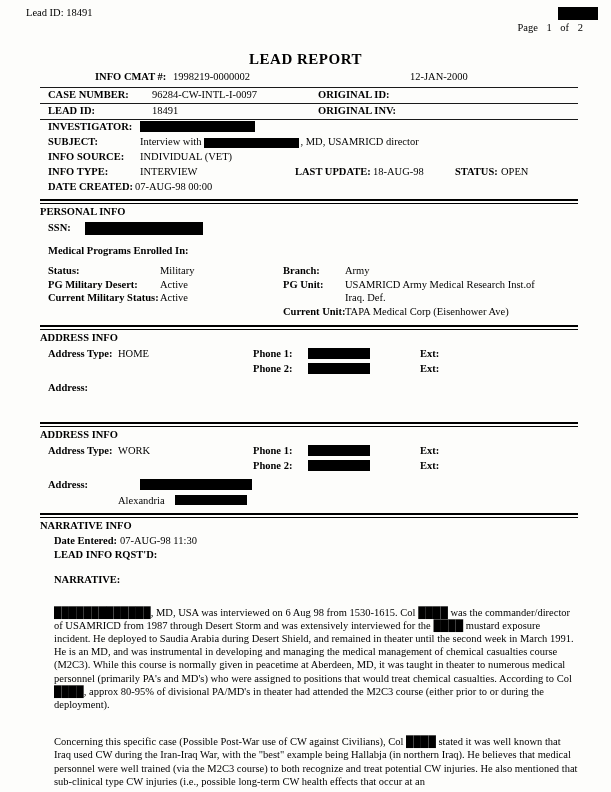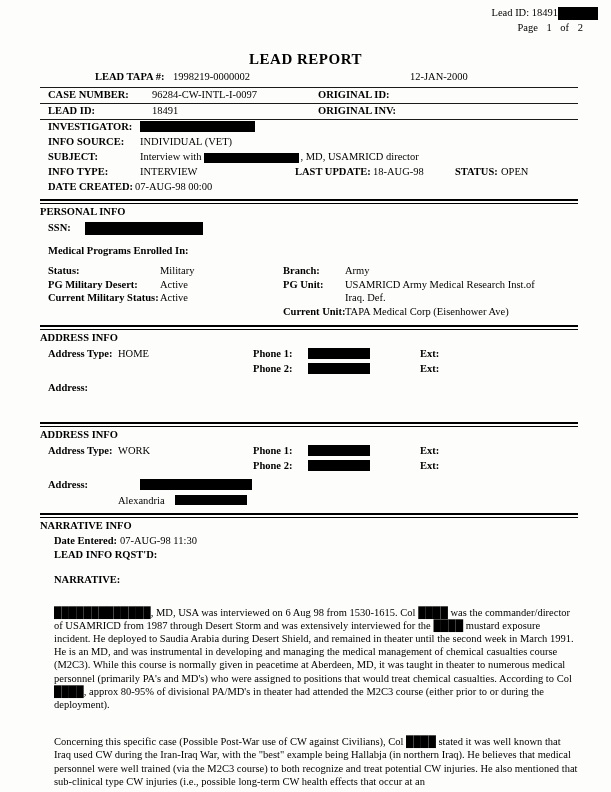--- a/index.html
+++ b/index.html
@@ -1,21 +1,21 @@
 <!DOCTYPE html>
 <html><head>
 <meta charset="utf-8">
 <style>
   html,body { margin:0; padding:0; background:#e8e8e8; }
   .page {
     width:611px; height:792px; margin:0 auto; background:#fdfdfb;
     font-family:"Liberation Serif", serif; color:#000; font-size:10.5px;
     position:relative; overflow:hidden; box-sizing:border-box;
   }
-  .topbar { display:flex; justify-content:flex-end; align-items:flex-start;
+  .topbar { display:flex; justify-content:space-between; align-items:flex-start;
             padding:7px 13px 0 26px; height:15px; }
   .pagenum { text-align:right; padding-right:28px; height:15px; word-spacing:6px; }
   .title { text-align:center; font-weight:bold; font-size:15px; letter-spacing:0.5px;
            margin-top:14px; height:19px; }
   .form { margin:0 33px 0 40px; }
   .row { position:relative; height:15px; }
   .row > span, .row > .redact { position:absolute; top:1px; white-space:nowrap; }
   .b { font-weight:bold; }
   .rule-b { border-bottom:1px solid #1a1a1a; }
   .drule { height:2px; border-top:2px solid #000; border-bottom:1px solid #000; }
@@ -36,46 +36,46 @@
     <span>Lead ID: 18491</span>
     <span class="redact" style="width:40px;height:13px"></span>
   </div>
   <div class="pagenum">Page 1 of 2</div>
 
   <div class="title">LEAD REPORT</div>
 
   <div class="form">
 
     <div class="row rule-b" style="height:17px">
-      <span class="b" style="left:55px">LEAD TAPA #:</span>
+      <span class="b" style="left:55px">INFO CMAT #:</span>
       <span style="left:133px">1998219-0000002</span>
       <span style="left:370px">12-JAN-2000</span>
     </div>
 
     <div class="row rule-b">
       <span class="b" style="left:8px">CASE NUMBER:</span>
       <span style="left:112px">96284-CW-INTL-I-0097</span>
       <span class="b" style="left:278px">ORIGINAL ID:</span>
     </div>
     <div class="row rule-b">
       <span class="b" style="left:8px">LEAD ID:</span>
       <span style="left:112px">18491</span>
       <span class="b" style="left:278px">ORIGINAL INV:</span>
     </div>
     <div class="row">
       <span class="b" style="left:8px">INVESTIGATOR:</span>
       <span class="redact" style="left:100px;width:115px;height:11px"></span>
     </div>
     <div class="row">
+      <span class="b" style="left:8px">SUBJECT:</span>
+      <span style="left:100px"><span>Interview with</span><span class="redact inline" style="width:95px;height:10px"></span><span>, MD, USAMRICD director</span></span>
+    </div>
+    <div class="row">
       <span class="b" style="left:8px">INFO SOURCE:</span>
       <span style="left:100px">INDIVIDUAL (VET)</span>
-    </div>
-    <div class="row">
-      <span class="b" style="left:8px">SUBJECT:</span>
-      <span style="left:100px"><span>Interview with</span><span class="redact inline" style="width:95px;height:10px"></span><span>, MD, USAMRICD director</span></span>
     </div>
     <div class="row">
       <span class="b" style="left:8px">INFO TYPE:</span>
       <span style="left:100px">INTERVIEW</span>
       <span class="b" style="left:255px">LAST UPDATE:</span>
       <span style="left:333px">18-AUG-98</span>
       <span class="b" style="left:415px">STATUS:</span>
       <span style="left:461px">OPEN</span>
     </div>
     <div class="row">

